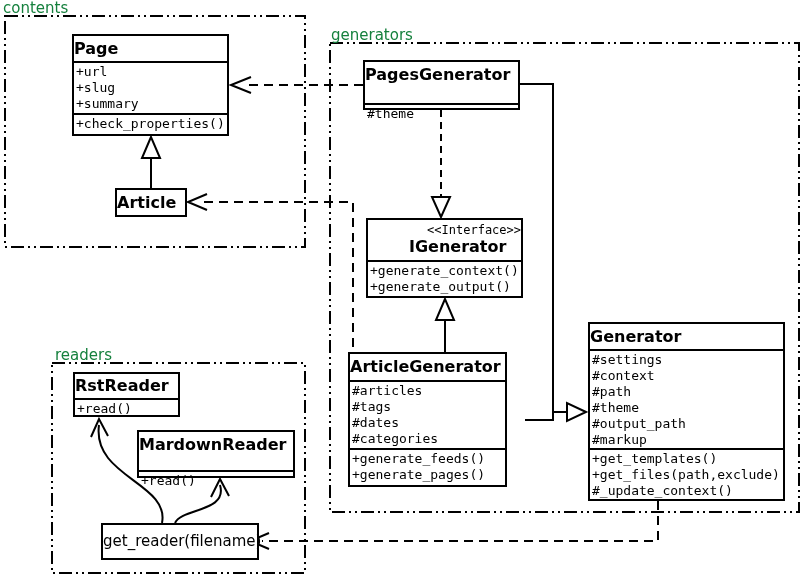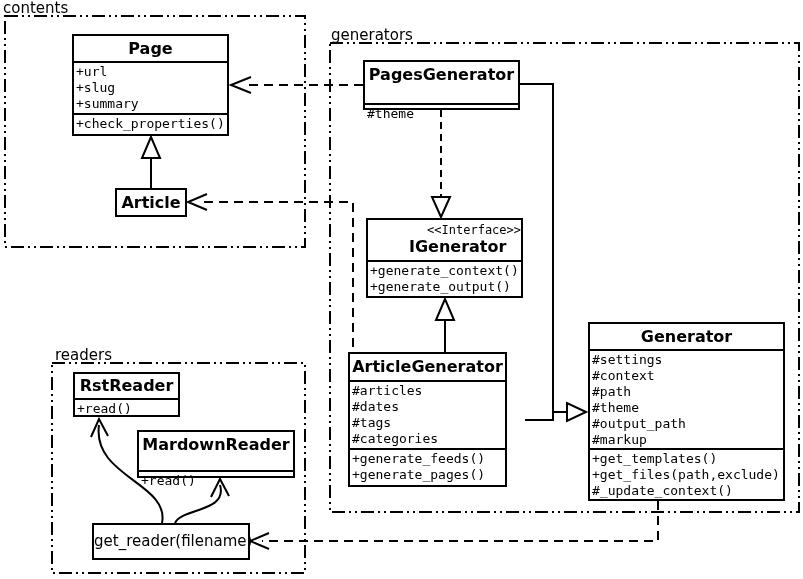--- a/index.html
+++ b/index.html
@@ -2,29 +2,29 @@
 <html><head>
 <meta charset="utf-8">
 <style>
   html,body{margin:0;padding:0;background:#ffffff;}
   .canvas{
     position:relative;width:803px;height:579px;background:#ffffff;
     overflow:hidden;font-family:"DejaVu Sans",sans-serif;color:#000;
   }
   .layer{position:absolute;left:0;top:0;}
   .pkg-label{
-    position:absolute;font:15px "DejaVu Sans",sans-serif;color:#000000;
+    position:absolute;font:15px "DejaVu Sans",sans-serif;color:#15803d;
     white-space:nowrap;line-height:15px;
   }
   .cls{
     position:absolute;background:#fff;border:2px solid #000;
     box-sizing:border-box;
   }
   .cls .title{
-    font:bold 16px "DejaVu Sans",sans-serif;text-align:center;
+    font:bold 16px "DejaVu Sans",sans-serif;text-align:left;
     white-space:nowrap;overflow:hidden;
   }
   .sep{border-top:2px solid #000;}
   .rows{overflow:hidden;padding:1px 0 0 2px;}
   .mono{
     font:13px "DejaVu Sans Mono",monospace;line-height:16px;
     white-space:pre;
   }
   .stereo{
     font:12px "DejaVu Sans Mono",monospace;text-align:right;
@@ -32,20 +32,21 @@
   }
   .iface-name{
     font:bold 16px "DejaVu Sans",sans-serif;
     white-space:nowrap;
     padding-left:41px;
   }
   .plainbox{
     position:absolute;background:#fff;border:2px solid #000;
     box-sizing:border-box;text-align:center;
     font:15px "DejaVu Sans",sans-serif;
+    margin-left:9px;
   }
 </style>
 </head>
 <body>
 
 <div class="canvas">
 
   <svg class="layer" width="803" height="579" viewBox="0 0 803 579">
     <g stroke="#000" stroke-width="2" fill="none">
 
@@ -123,22 +124,22 @@
       <div class="mono">+generate_context()</div>
       <div class="mono">+generate_output()</div>
     </div>
   </div>
 
   <div class="cls" style="left:348px;top:352px;width:159px;height:135px">
     <div class="title" style="height:26px;line-height:26px">ArticleGenerator</div>
     <div class="sep"></div>
     <div class="rows" style="height:65px">
       <div class="mono">#articles</div>
+      <div class="mono">#tags</div>
       <div class="mono">#dates</div>
-      <div class="mono">#tags</div>
       <div class="mono">#categories</div>
     </div>
     <div class="sep"></div>
     <div class="rows" style="height:36px">
       <div class="mono">+generate_feeds()</div>
       <div class="mono">+generate_pages()</div>
     </div>
   </div>
 
   <div class="cls" style="left:588px;top:322px;width:197px;height:179px">

